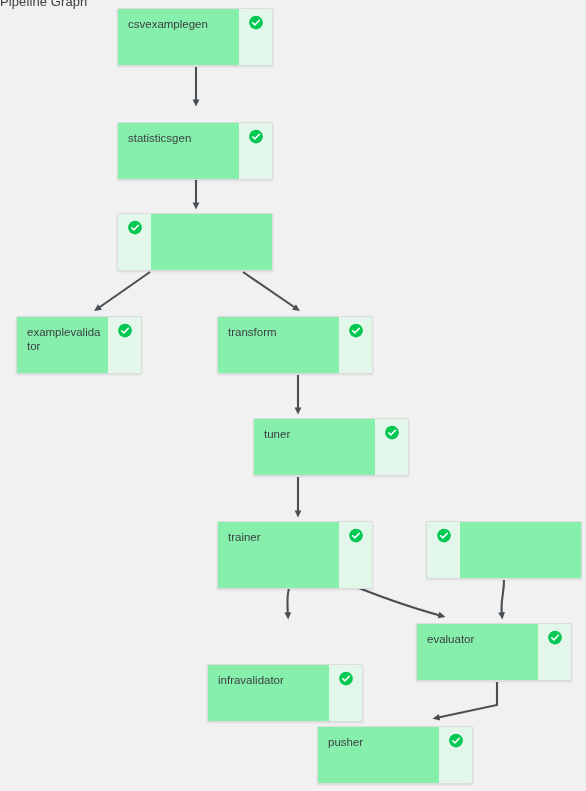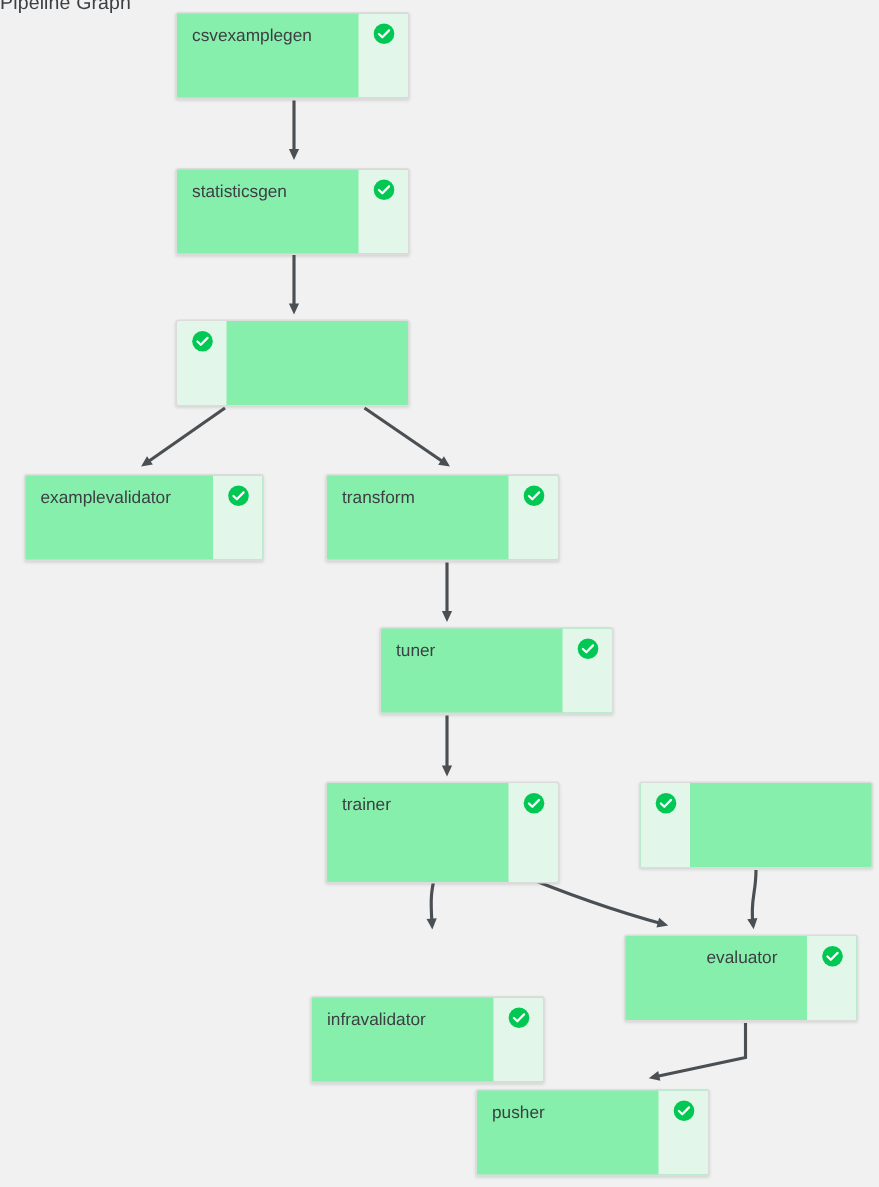--- a/index.html
+++ b/index.html
@@ -134,40 +134,40 @@
         <div class="node-body">
           <div class="node-label">csvexamplegen</div>
         </div>
         <div class="node-status">
           <svg class="status-icon" viewBox="0 0 24 24">
             <circle cx="12" cy="12" r="11" fill="#00c853"></circle>
             <path d="M6.6 12.3 L10.2 15.8 L17.4 8.4" fill="none" stroke="#ffffff" stroke-width="2.4" stroke-linecap="round" stroke-linejoin="round"></path>
           </svg>
         </div>
       </div>
-      <div class="node" style="left: 117px; top: 112px; width: 156px; height: 58px; gap: 24px;">
+      <div class="node" style="left: 117px; top: 122px; width: 156px; height: 58px; gap: 24px;">
         <div class="node-body">
           <div class="node-label">statisticsgen</div>
         </div>
         <div class="node-status">
           <svg class="status-icon" viewBox="0 0 24 24">
             <circle cx="12" cy="12" r="11" fill="#00c853"></circle>
             <path d="M6.6 12.3 L10.2 15.8 L17.4 8.4" fill="none" stroke="#ffffff" stroke-width="2.4" stroke-linecap="round" stroke-linejoin="round"></path>
           </svg>
         </div>
       </div>
       <div class="node" style="left: 117px; top: 213px; width: 156px; height: 58px;">
         <div class="node-status">
           <svg class="status-icon" viewBox="0 0 24 24">
             <circle cx="12" cy="12" r="11" fill="#00c853"></circle>
             <path d="M6.6 12.3 L10.2 15.8 L17.4 8.4" fill="none" stroke="#ffffff" stroke-width="2.4" stroke-linecap="round" stroke-linejoin="round"></path>
           </svg>
         </div>
       </div>
-      <div class="node" style="left: 16px; top: 316px; width: 160px; height: 58px;">
+      <div class="node" style="left: 16px; top: 316px; width: 126px; height: 58px;">
         <div class="node-body">
           <div class="node-label">examplevalidator</div>
         </div>
         <div class="node-status">
           <svg class="status-icon" viewBox="0 0 24 24">
             <circle cx="12" cy="12" r="11" fill="#00c853"></circle>
             <path d="M6.6 12.3 L10.2 15.8 L17.4 8.4" fill="none" stroke="#ffffff" stroke-width="2.4" stroke-linecap="round" stroke-linejoin="round"></path>
           </svg>
         </div>
       </div>
@@ -216,21 +216,21 @@
         <div class="node-body">
           <div class="node-label">infravalidator</div>
         </div>
         <div class="node-status">
           <svg class="status-icon" viewBox="0 0 24 24">
             <circle cx="12" cy="12" r="11" fill="#00c853"></circle>
             <path d="M6.6 12.3 L10.2 15.8 L17.4 8.4" fill="none" stroke="#ffffff" stroke-width="2.4" stroke-linecap="round" stroke-linejoin="round"></path>
           </svg>
         </div>
       </div>
-      <div class="node" style="left: 416px; top: 623px; width: 156px; height: 58px; padding-left: 44px;">
+      <div class="node" style="left: 416px; top: 623px; width: 156px; height: 58px;">
         <div class="node-body">
           <div class="node-label">evaluator</div>
         </div>
         <div class="node-status">
           <svg class="status-icon" viewBox="0 0 24 24">
             <circle cx="12" cy="12" r="11" fill="#00c853"></circle>
             <path d="M6.6 12.3 L10.2 15.8 L17.4 8.4" fill="none" stroke="#ffffff" stroke-width="2.4" stroke-linecap="round" stroke-linejoin="round"></path>
           </svg>
         </div>
       </div>

